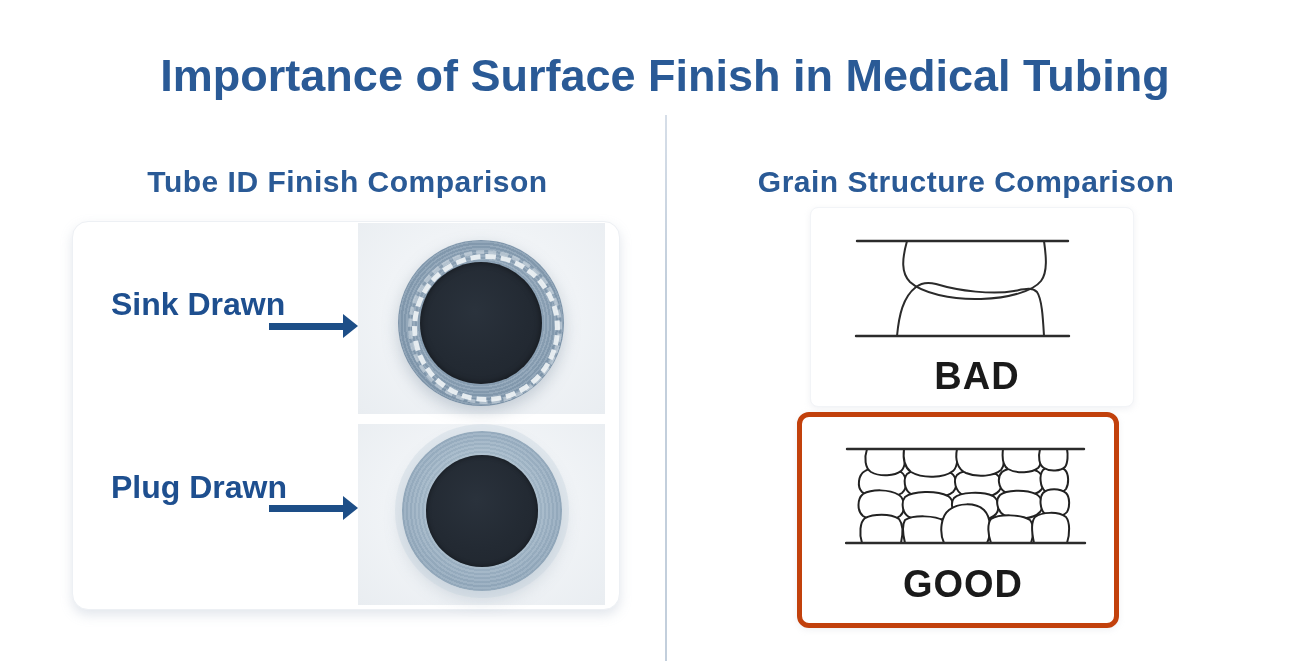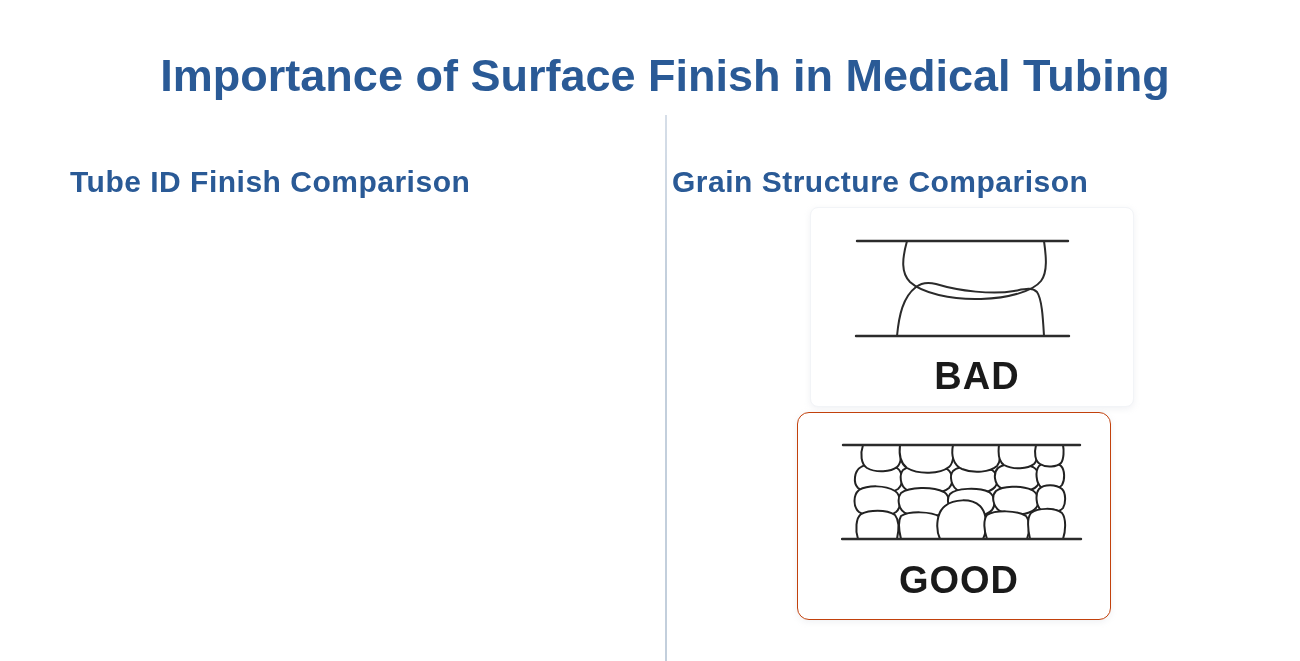--- a/index.html
+++ b/index.html
@@ -9,21 +9,21 @@
   }
   .main-title{
     position:absolute;top:50px;left:0;width:100%;padding-left:30px;box-sizing:border-box;
     text-align:center;font-size:45px;font-weight:bold;color:#2A5A96;letter-spacing:0px;
   }
   .divider{
     position:absolute;left:665px;top:115px;width:2px;height:546px;
     background:linear-gradient(180deg,#D6DEE8 0%,#C3CFDC 30%,#C3CFDC 100%);
   }
   .section-title{
-    position:absolute;top:165px;text-align:left;font-size:30px;font-weight:bold;
+    position:absolute;top:165px;text-align:center;font-size:30px;font-weight:bold;
     color:#2A5A96;letter-spacing:0.5px;
   }
   .left-title{left:70px;width:555px;}
   .right-title{left:672px;width:588px;}
 
   
   .tube-card{
     position:absolute;left:72px;top:221px;width:546px;height:387px;background:#ffffff;
     border:1px solid #EDF0F4;border-radius:16px;
     box-shadow:0 5px 12px rgba(150,165,185,.28);
@@ -69,21 +69,21 @@
   .arrow .shaft{width:74px;height:7px;background:#1D4E87;}
   .arrow .head{width:0;height:0;border-left:15px solid #1D4E87;border-top:12px solid transparent;border-bottom:12px solid transparent;}
 
   
   .bad-card{
     position:absolute;left:810px;top:207px;width:322px;height:198px;background:#ffffff;
     border:1px solid #F2F4F7;border-radius:8px;box-shadow:0 2px 6px rgba(170,180,195,.18);
   }
   .good-card{
     position:absolute;left:797px;top:412px;width:312px;height:206px;background:#ffffff;
-    border:1px solid #c2410c;border-radius:12px;box-shadow:0 2px 6px rgba(170,180,195,.18);
+    border:5px solid #c2410c;border-radius:12px;box-shadow:0 2px 6px rgba(170,180,195,.18);
   }
   .sketch{position:absolute;}
   .sketch-bad{left:30px;top:21px;}
   .sketch-good{left:43px;top:25px;}
   .grade-label{
     position:absolute;left:5px;width:100%;text-align:center;
     font-size:38px;font-weight:bold;color:#1A1A1A;letter-spacing:1px;
   }
   .bad-label{top:147px;}
   .good-label{top:146px;}
@@ -94,20 +94,47 @@
 <body>
 
 <div class="page">
 
   <div class="main-title">Importance of Surface Finish in Medical Tubing</div>
 
   <div class="divider"></div>
 
   <div class="section-title left-title">Tube ID Finish Comparison</div>
 
+  <div class="tube-card">
+
+    <div class="row-label label-sink">Sink Drawn</div>
+    <div class="arrow arrow-sink">
+      <div class="shaft"></div>
+      <div class="head"></div>
+    </div>
+    <div class="photo-tile tile-sink">
+      <div class="tube tube-sink">
+        <div class="rim rim-outer"></div>
+        <div class="rim rim-inner"></div>
+        <div class="bore bore-sink"></div>
+      </div>
+    </div>
+
+    <div class="row-label label-plug">Plug Drawn</div>
+    <div class="arrow arrow-plug">
+      <div class="shaft"></div>
+      <div class="head"></div>
+    </div>
+    <div class="photo-tile tile-plug">
+      <div class="tube tube-plug">
+        <div class="bore bore-plug"></div>
+      </div>
+    </div>
+
+  </div>
 
   <div class="section-title right-title">Grain Structure Comparison</div>
 
   <div class="bad-card">
     <svg class="sketch sketch-bad" width="245" height="124" viewBox="0 0 245 124">
       <line class="sk" x1="16" y1="12" x2="227" y2="12" style="stroke-width:2.4"></line>
       <line class="sk" x1="15" y1="107" x2="228" y2="107" style="stroke-width:2.4"></line>
       <path class="sk" d="M66,12 C61,30 60,44 69,53 C81,64 110,71 140,70 C169,69 192,62 200,52 C207,43 205,26 203,12"></path>
       <path class="sk" d="M56,107 C58,86 62,68 75,58 C80,54 87,53 95,55 C118,62 152,66 173,62 C184,60 191,58 196,63 C201,70 202,90 203,107"></path>
     </svg>

